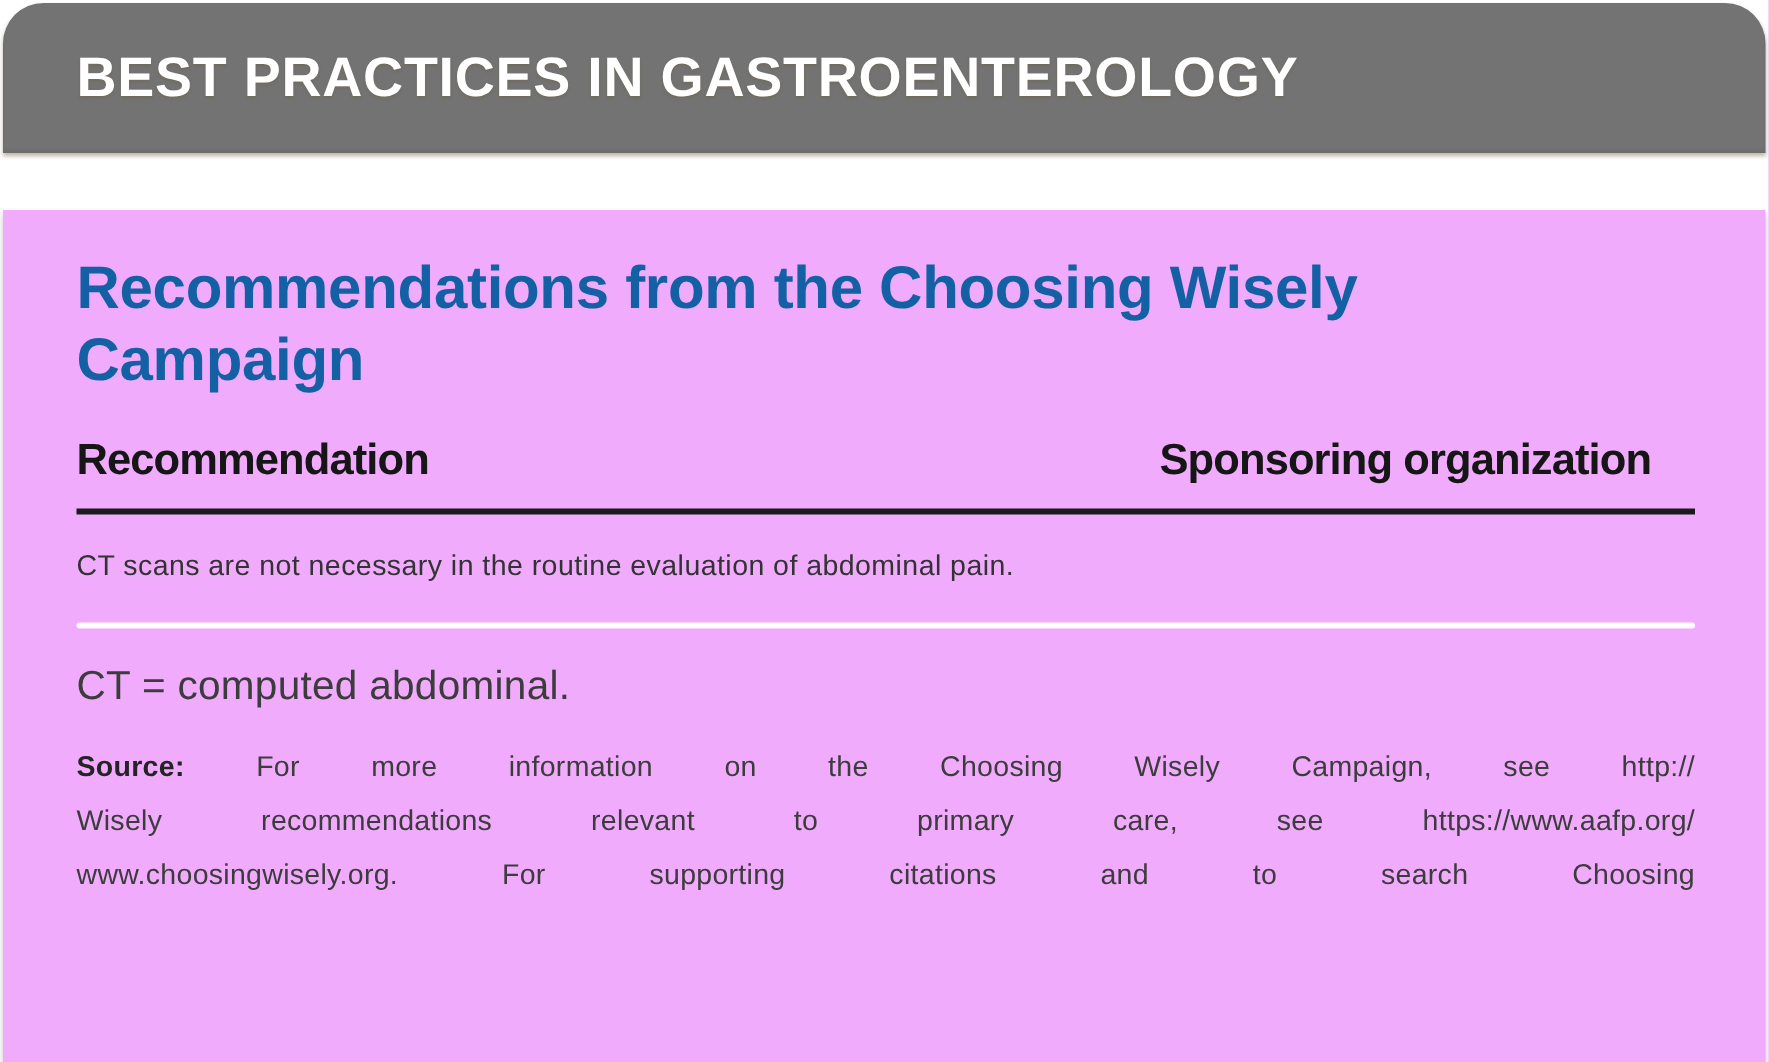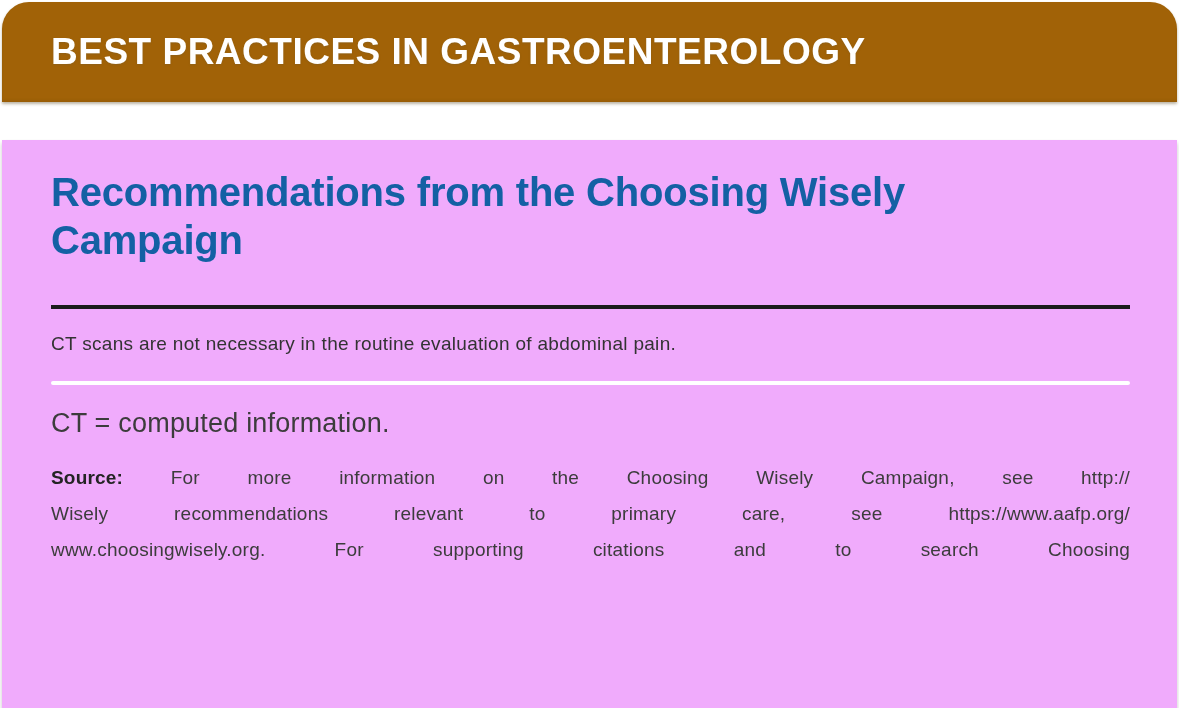--- a/index.html
+++ b/index.html
@@ -6,21 +6,21 @@
   body {
     width: 1179px; height: 708px;
     background: #ffffff;
     font-family: "Liberation Sans", sans-serif;
     position: relative; overflow: hidden;
   }
 
   .banner {
     position: absolute; left: 2px; top: 2px;
     width: 1175px; height: 100px;
-    background: #a16207;
+    background: #737373;
     border-radius: 27px 27px 0 0;
     box-shadow: 0 2px 3px rgba(105, 88, 55, 0.45), inset 0 -2px 3px rgba(0,0,0,0.06);
     display: flex; align-items: center;
   }
   .banner-title {
     padding-left: 49px;
     font-size: 37px; font-weight: bold; color: #ffffff;
     letter-spacing: 0.5px;
     text-shadow: 0 1px 2px rgba(110, 92, 58, 0.35);
   }
@@ -79,31 +79,33 @@
 
 <div class="banner">
   <div class="banner-title">BEST PRACTICES IN GASTROENTEROLOGY</div>
 </div>
 
 <div class="card">
 
   <h1 class="heading">Recommendations from the Choosing Wisely Campaign</h1>
 
   <div class="thead">
+    <div class="th">Recommendation</div>
+    <div class="th">Sponsoring organization</div>
   </div>
 
   <div class="rule-dark"></div>
 
   <div class="trow">
     <div class="td">CT scans are not necessary in the routine evaluation of abdominal pain.</div>
   </div>
 
   <div class="rule-light"></div>
 
-  <div class="footnote">CT = computed information.</div>
+  <div class="footnote">CT = computed abdominal.</div>
 
   <div class="source">
     <div class="src-line justify">
       <strong>Source:</strong>
       <span>For more information on the Choosing Wisely Campaign, see http://</span>
     </div>
     <div class="src-line justify">Wisely recommendations relevant to primary care, see https://www.aafp.org/</div>
     <div class="src-line justify">www.choosingwisely.org. For supporting citations and to search Choosing</div>
   </div>
 

